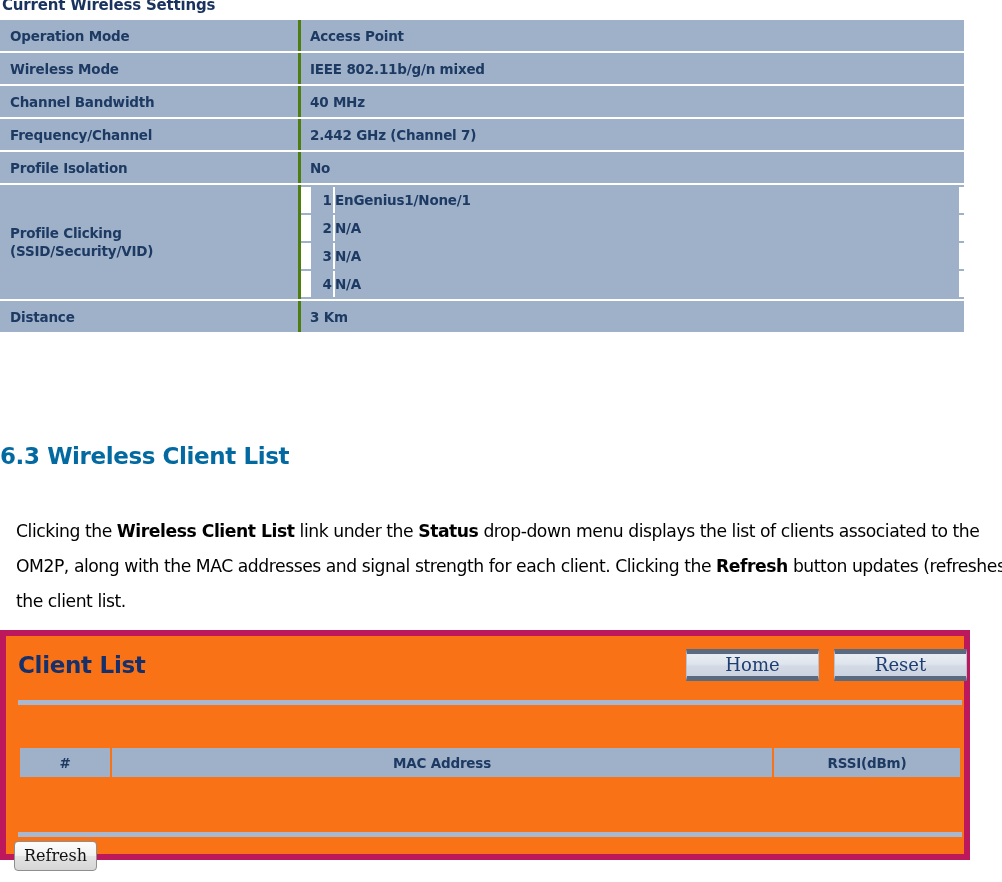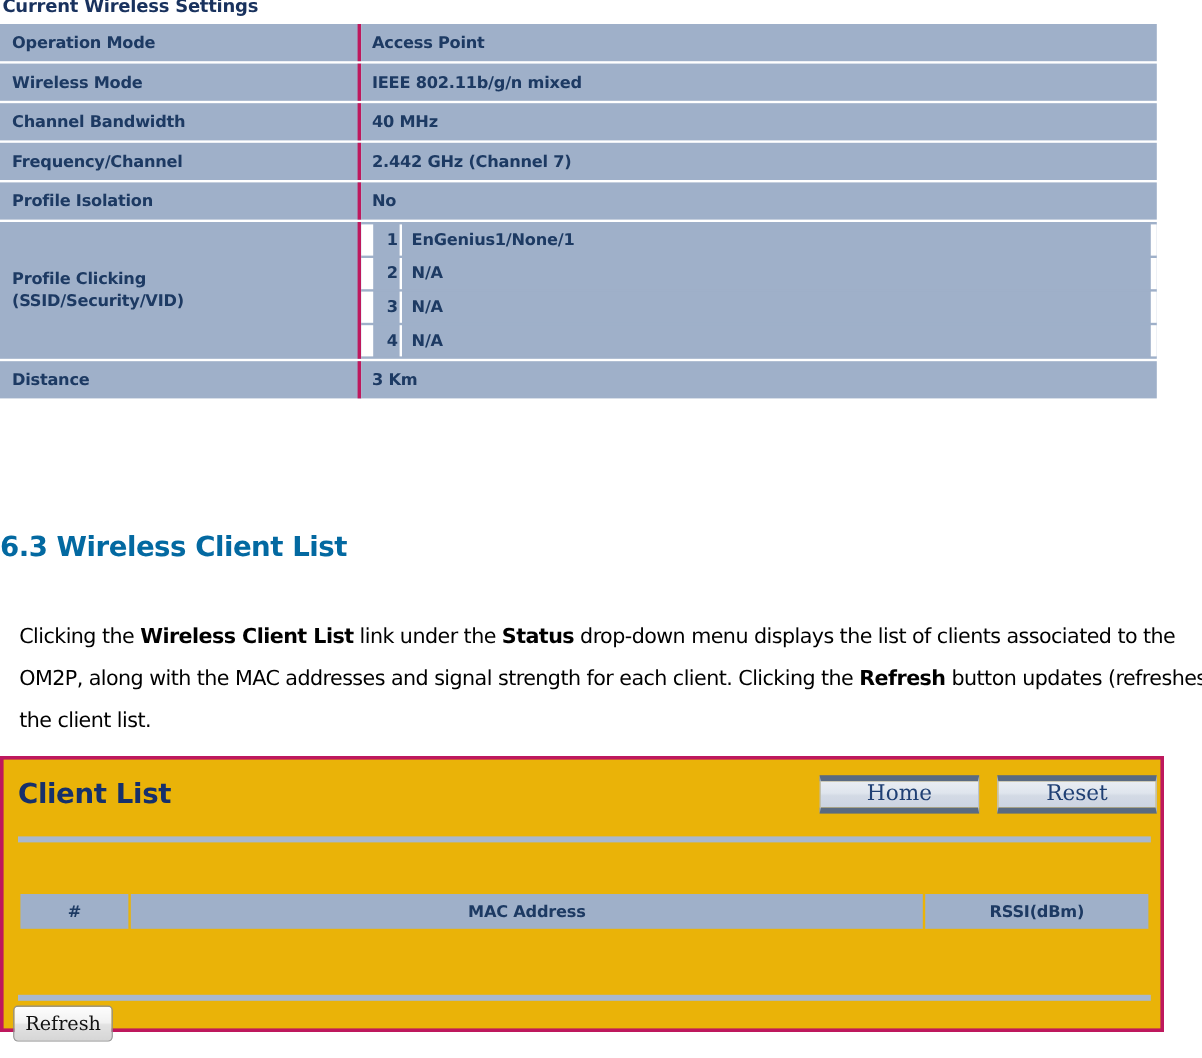--- a/index.html
+++ b/index.html
@@ -44,21 +44,21 @@
     font-family: "DejaVu Sans", sans-serif;
     font-weight: bold;
     font-size: 13.5px;
     letter-spacing: -0.2px;
     height: 31px;
     vertical-align: middle;
     padding: 0 0 0 10px;
   }
   table.settings td.label {
     width: 288px;
-    border-right: 3px solid #be185d;
+    border-right: 3px solid #4d7c0f;
   }
   table.settings td.value {
     padding-left: 9px;
   }
   td.profile-label {
     vertical-align: middle;
     line-height: 18px;
   }
   td.profile-value {
     padding: 0 !important;
@@ -83,21 +83,20 @@
     vertical-align: middle;
   }
   table.profiles td.num {
     width: 34px;
     text-align: center;
     border-right: 2px solid #ffffff;
     padding-left: 10px;
     box-sizing: border-box;
   }
   table.profiles td.val {
-    padding-left: 8px;
   }
   table.profiles tr td:first-child {
     border-left: 10px solid #ffffff;
   }
   table.profiles tr td:last-child {
     border-right: 5px solid #ffffff;
   }
 
   
   #section-heading {
@@ -125,23 +124,23 @@
   }
   #paragraph b { font-weight: bold; }
 
   
   #client-panel {
     position: absolute;
     left: 0;
     top: 630px;
     width: 970px;
     height: 230px;
-    border: 3px solid #be185d;
+    border: 6px solid #be185d;
     box-sizing: border-box;
-    background: #eab308;
+    background: #f97316;
   }
   #panel-title {
     position: absolute;
     left: 12px;
     top: 16px;
     font-family: "DejaVu Sans", sans-serif;
     font-size: 23px;
     font-weight: bold;
     color: #16306b;
     letter-spacing: -0.3px;

